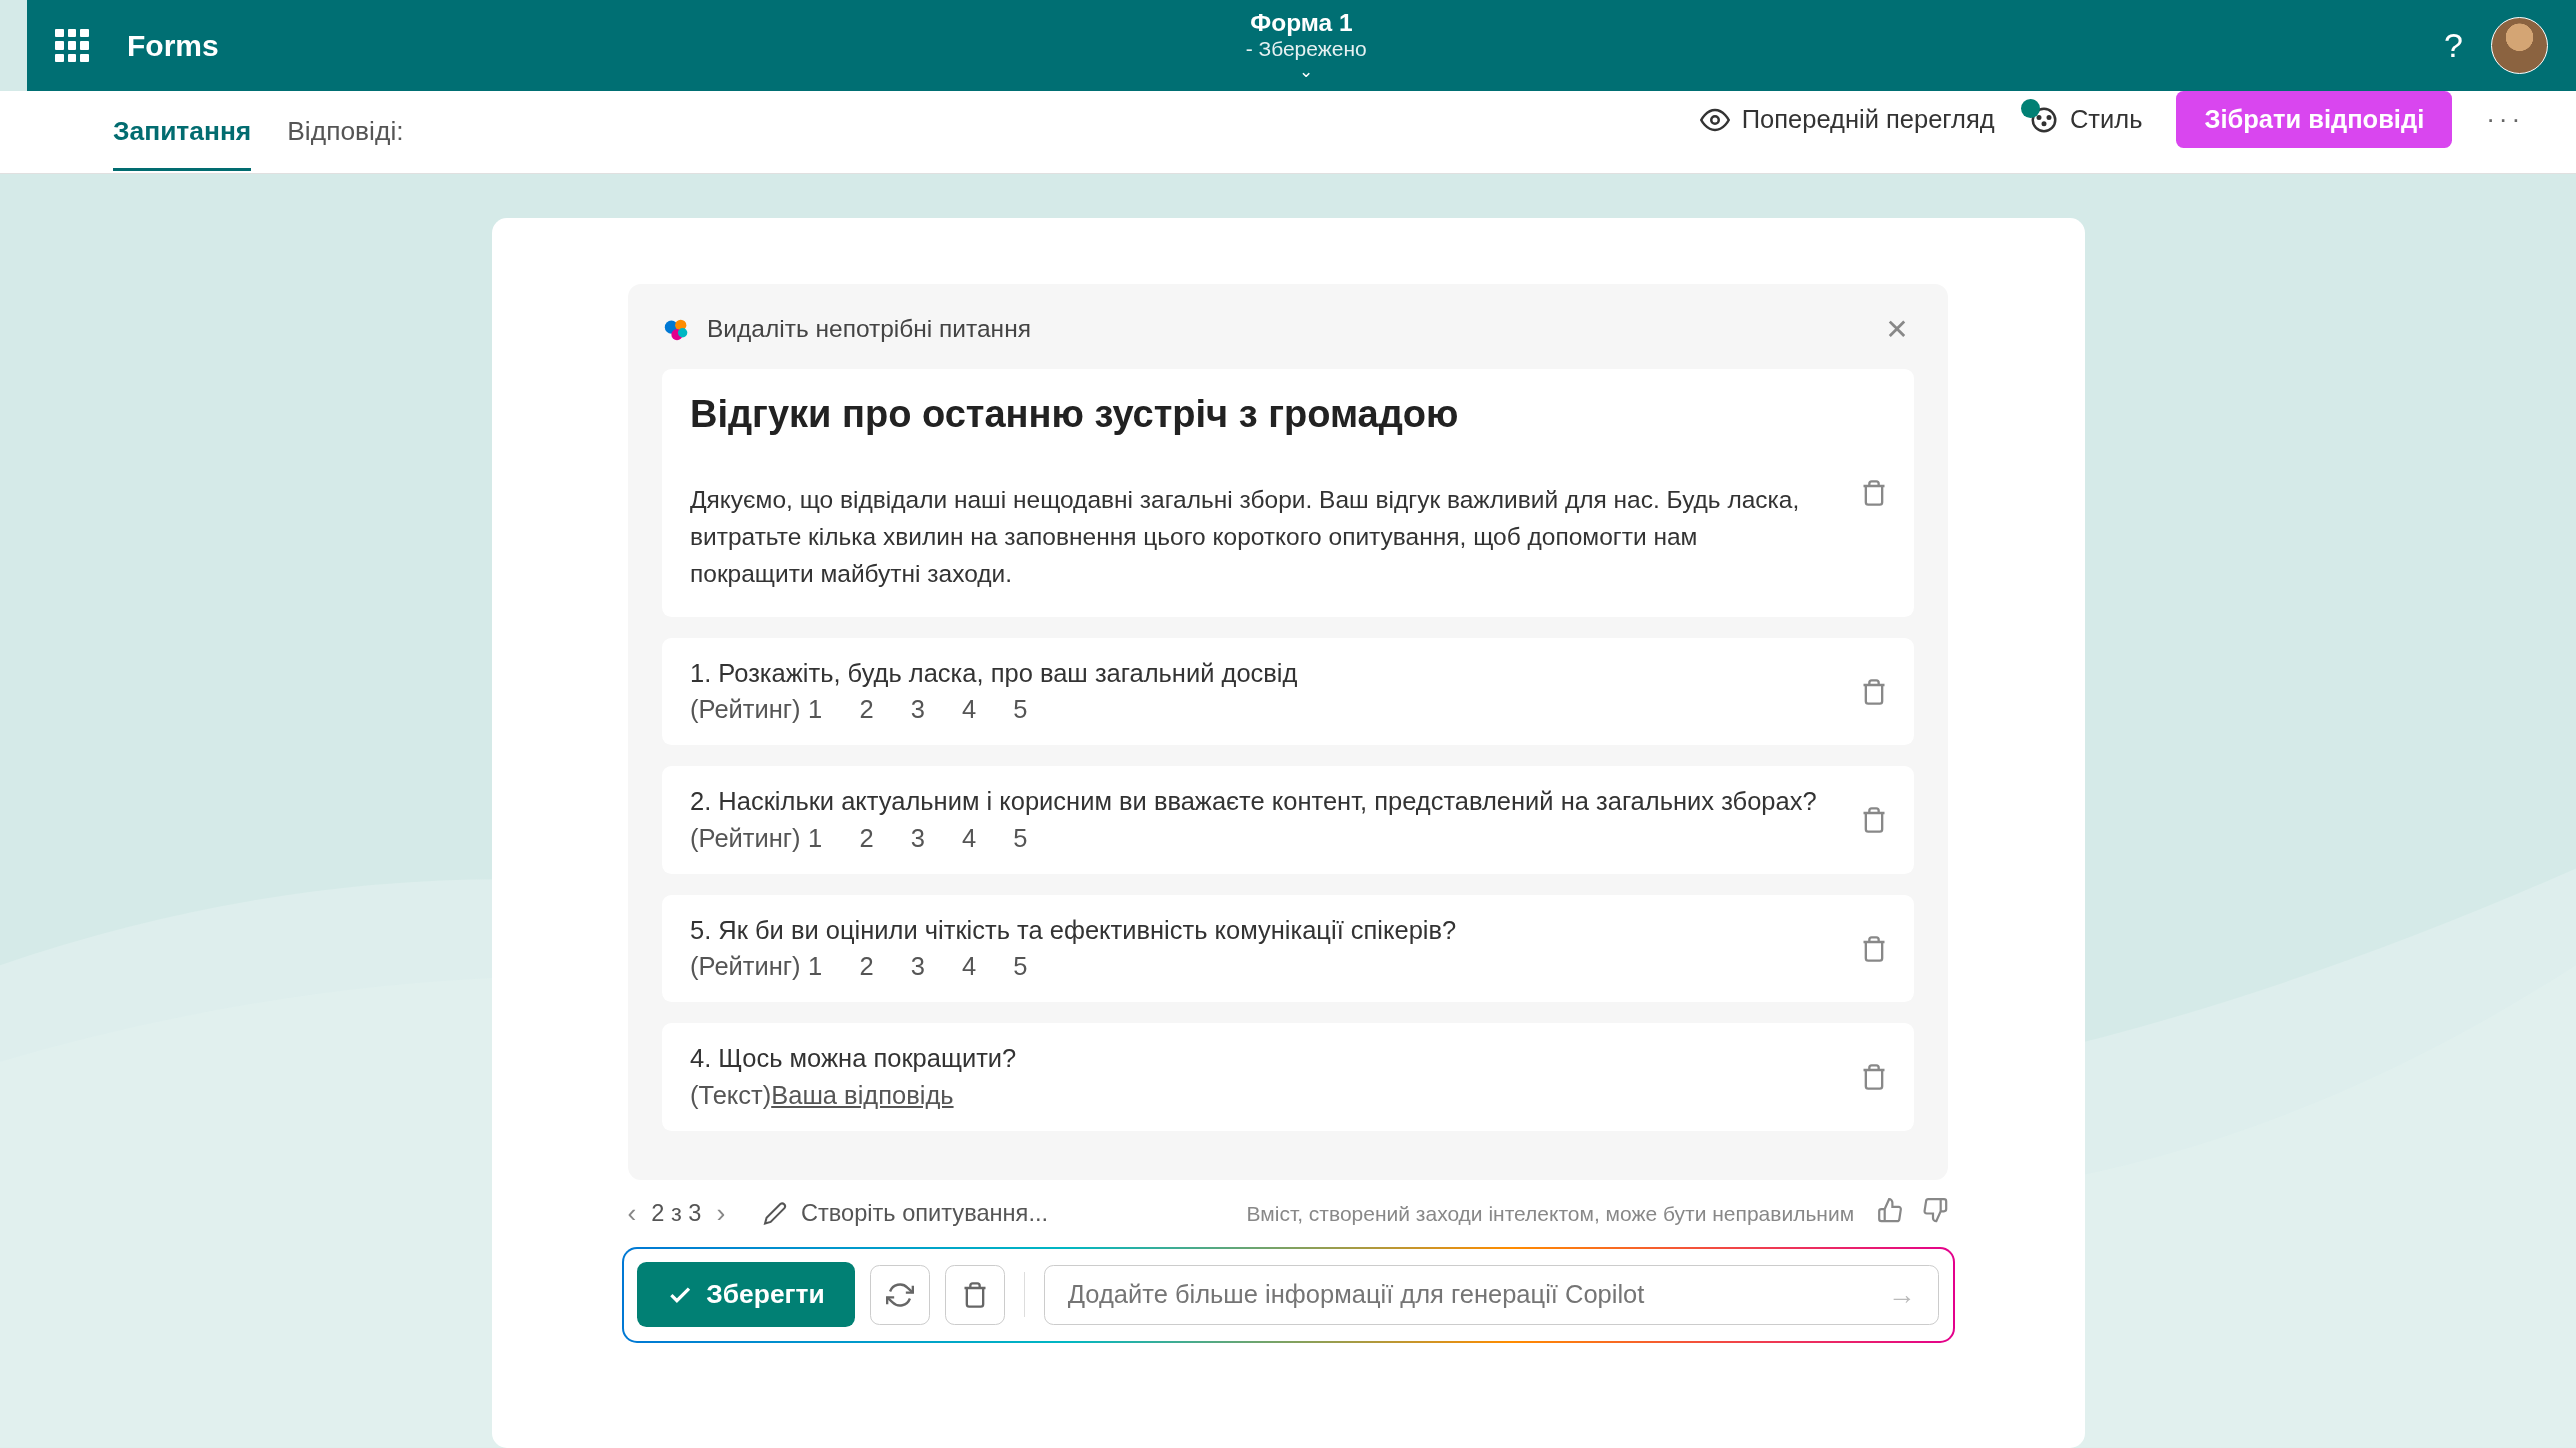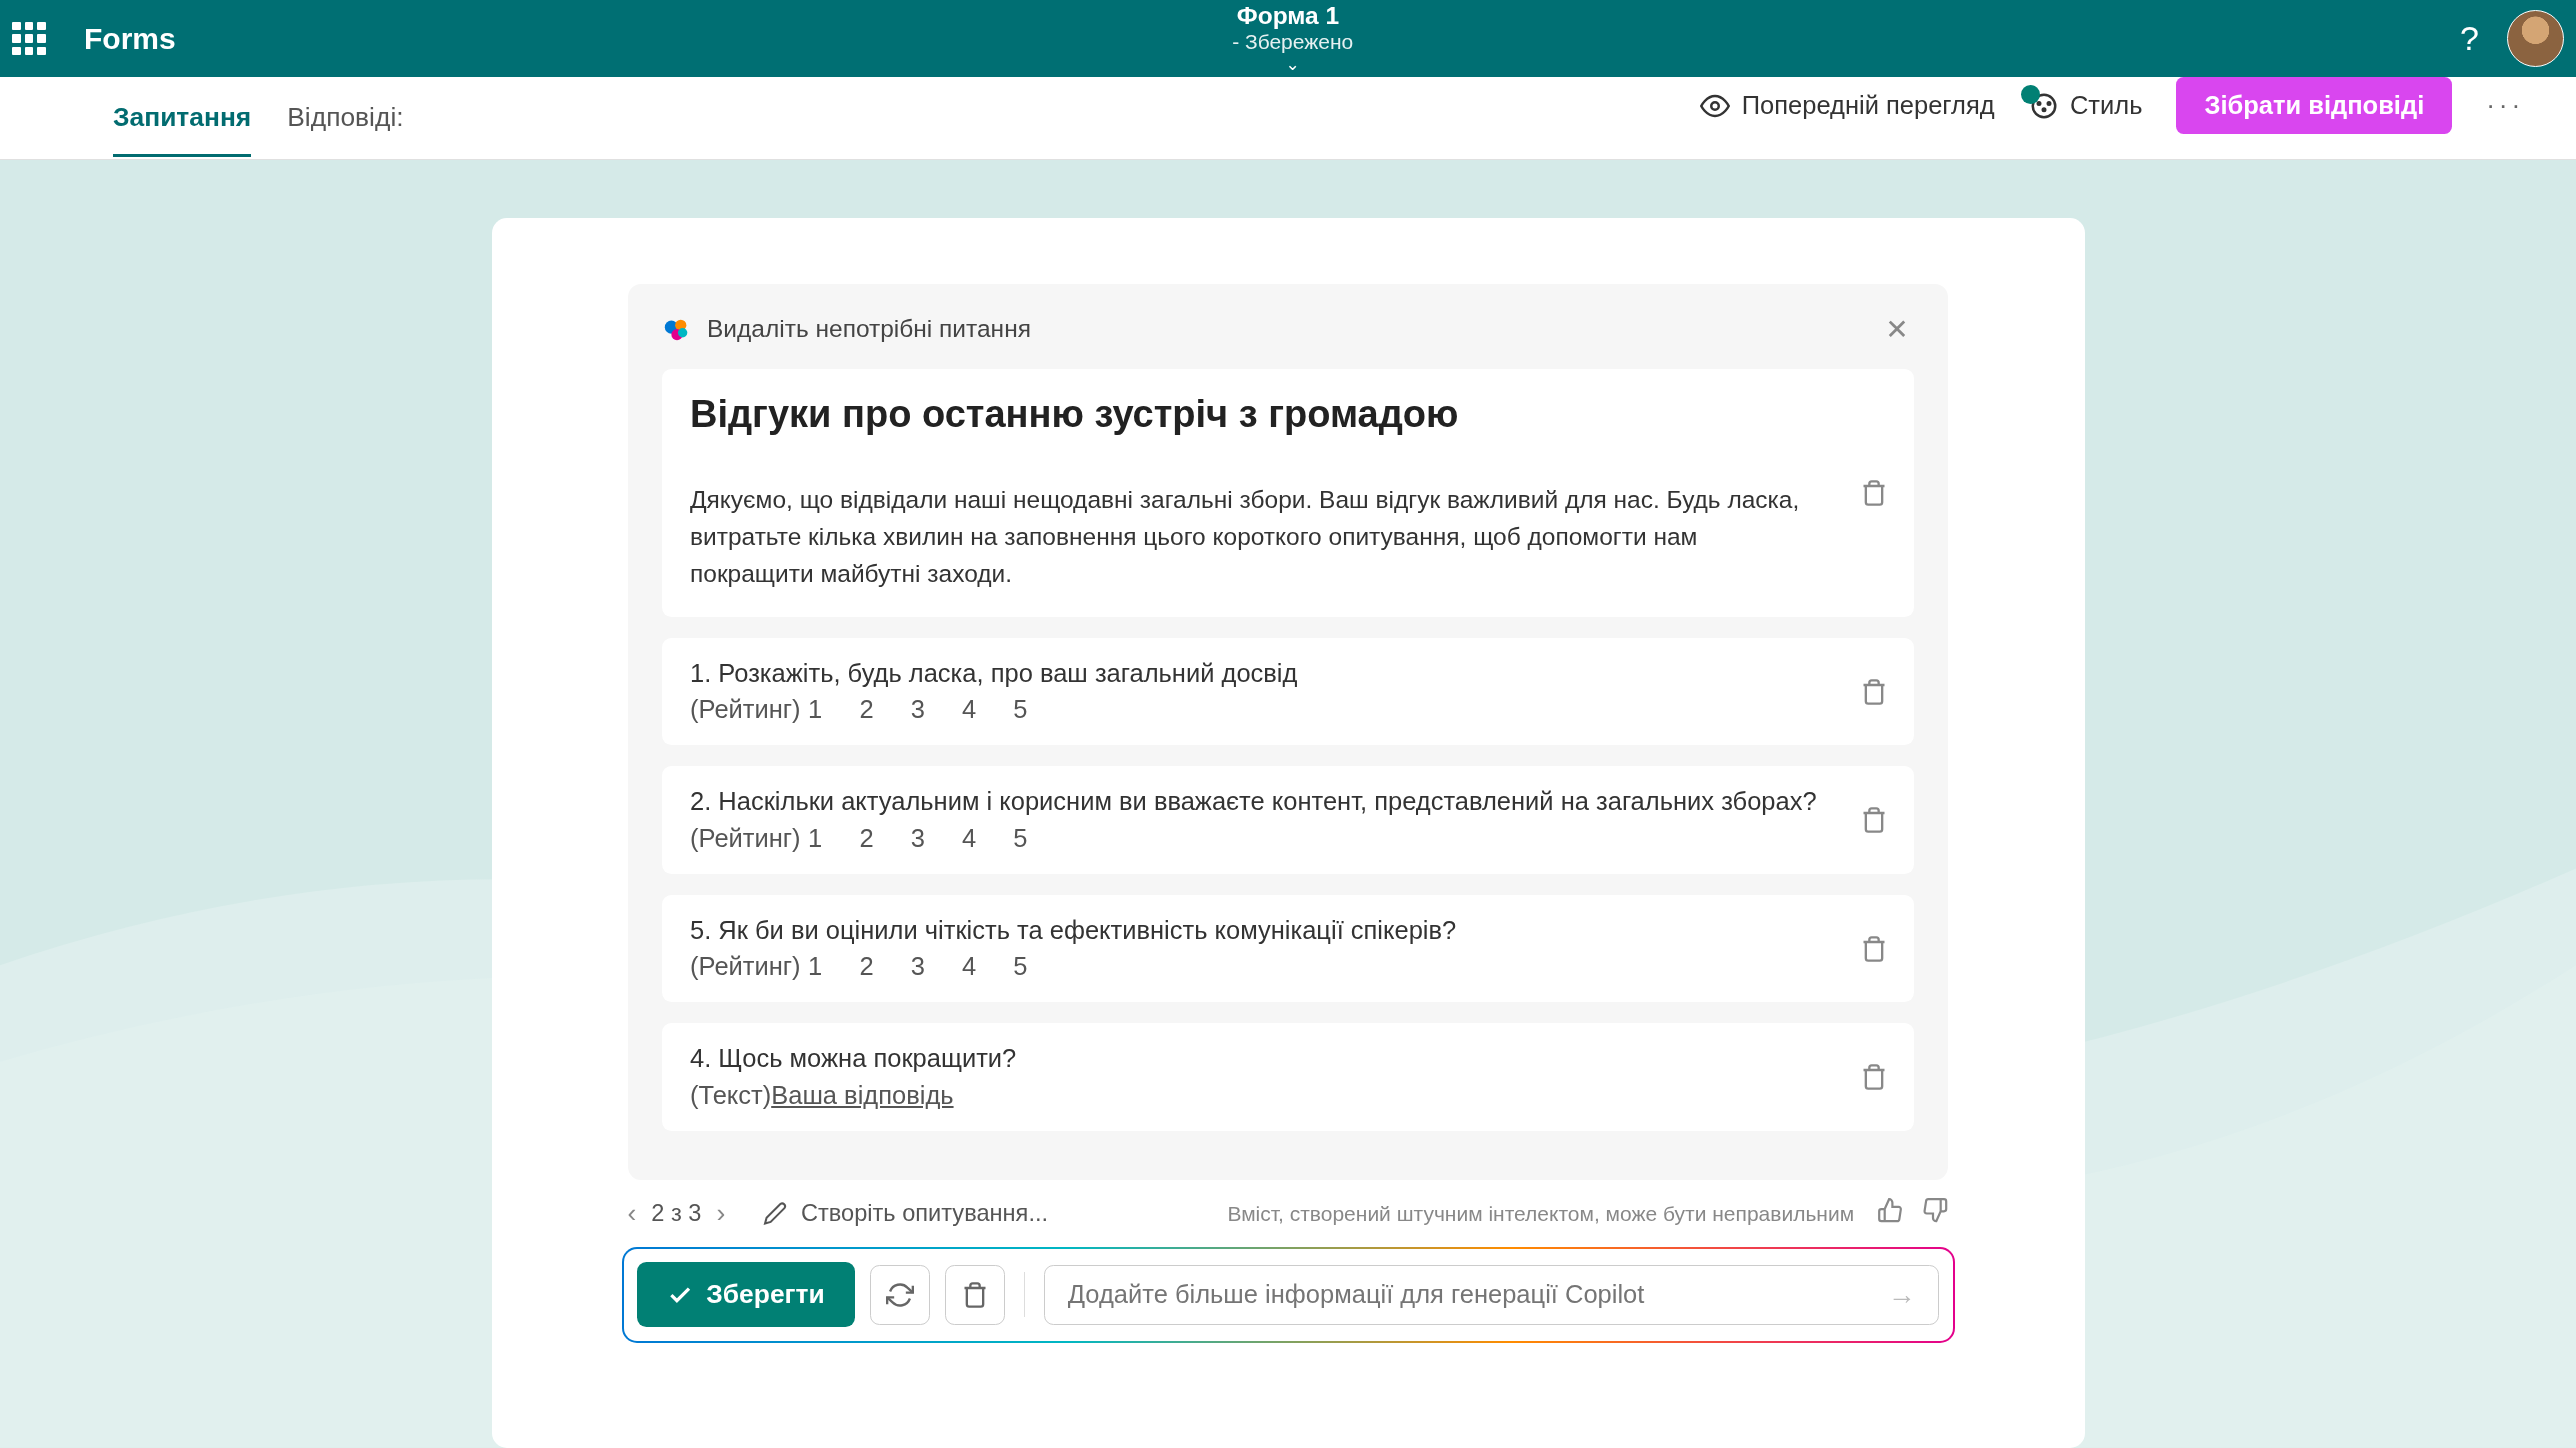--- a/index.html
+++ b/index.html
@@ -1,20 +1,20 @@
 <!DOCTYPE html>
 <html style="font-size:15px"><head>
 <meta charset="utf-8">
 <style>
 * { margin: 0; padding: 0; box-sizing: border-box; font-family: 'Segoe UI', -apple-system, sans-serif; }
 body { background: #d5eae8; overflow: hidden; width: 2576px; height: 1448px; position: relative; }
 
 .bg-wave { position: absolute; bottom: 0; left: 0; width: 100%; height: 60%; opacity: 0.4; }
 
-.header { background: #006f73; height: 77px; display: flex; align-items: center; padding: 0 12px; position: relative; z-index: 10; }
+.header { background: #006f73; height: 91px; display: flex; align-items: center; padding: 0 28px; position: relative; z-index: 10; margin-left: 27px; }
 .waffle { width: 34px; height: 34px; display: grid; grid-template-columns: repeat(3,1fr); grid-template-rows: repeat(3,1fr); gap: 3.8px; cursor: pointer; }
 .waffle span { background: #fff; border-radius: 0.9px; }
 .app-name { color: #fff; font-size: 30px; font-weight: 600; margin-left: 38px; }
 .header-center { position: absolute; left: 50%; transform: translateX(-50%); display: flex; align-items: center; color: #fff; font-size: 24.5px; flex-direction: column; }
 .header-center .form-title { font-weight: 600; }
 .header-center .saved { font-size: 21px; opacity: 0.9; margin-left: 9.4px; }
 .header-center .chev { margin-left: 9.4px; font-size: 17px; }
 .header-right { margin-left: auto; display: flex; align-items: center; gap: 28px; }
 .help-icon { color: #fff; font-size: 34px; cursor: pointer; }
 .avatar { width: 57px; height: 57px; border-radius: 50%; background: linear-gradient(135deg,#8b7355,#5a4a3a); border: 1.9px solid #fff; cursor: pointer; background-image: radial-gradient(circle at 50% 35%, #d4a574 30%, #8b6340 31%); }
@@ -185,21 +185,21 @@
         <span class="arrow">‹</span>
         <span>2 з 3</span>
         <span class="arrow">›</span>
       </div>
       <div class="create-survey">
         <svg width="24.5" height="24.5" viewBox="0 0 24 24" fill="none" stroke="currentColor" stroke-width="2">
             <path d="M17 3a2.85 2.85 0 014 4L7.5 20.5 2 22l1.5-5.5L17 3z"></path>
           </svg>
         <span>Створіть опитування...</span>
       </div>
-      <div class="ai-disclaimer">Вміст, створений штучним інтелектом, може бути неправильним</div>
+      <div class="ai-disclaimer">Вміст, створений заходи інтелектом, може бути неправильним</div>
       <div class="thumbs">
         <span>
           <svg width="26.4" height="26.4" viewBox="0 0 24 24" fill="none" stroke="currentColor" stroke-width="2">
               <path d="M14 9V5a3 3 0 00-3-3l-4 9v11h11.28a2 2 0 002-1.7l1.38-9a2 2 0 00-2-2.3zM7 22H4a2 2 0 01-2-2v-7a2 2 0 012-2h3"></path>
             </svg>
         </span>
         <span>
           <svg width="26.4" height="26.4" viewBox="0 0 24 24" fill="none" stroke="currentColor" stroke-width="2">
               <path d="M10 15v4a3 3 0 003 3l4-9V2H5.72a2 2 0 00-2 1.7l-1.38 9a2 2 0 002 2.3zM17 2h3a2 2 0 012 2v7a2 2 0 01-2 2h-3"></path>
             </svg>

